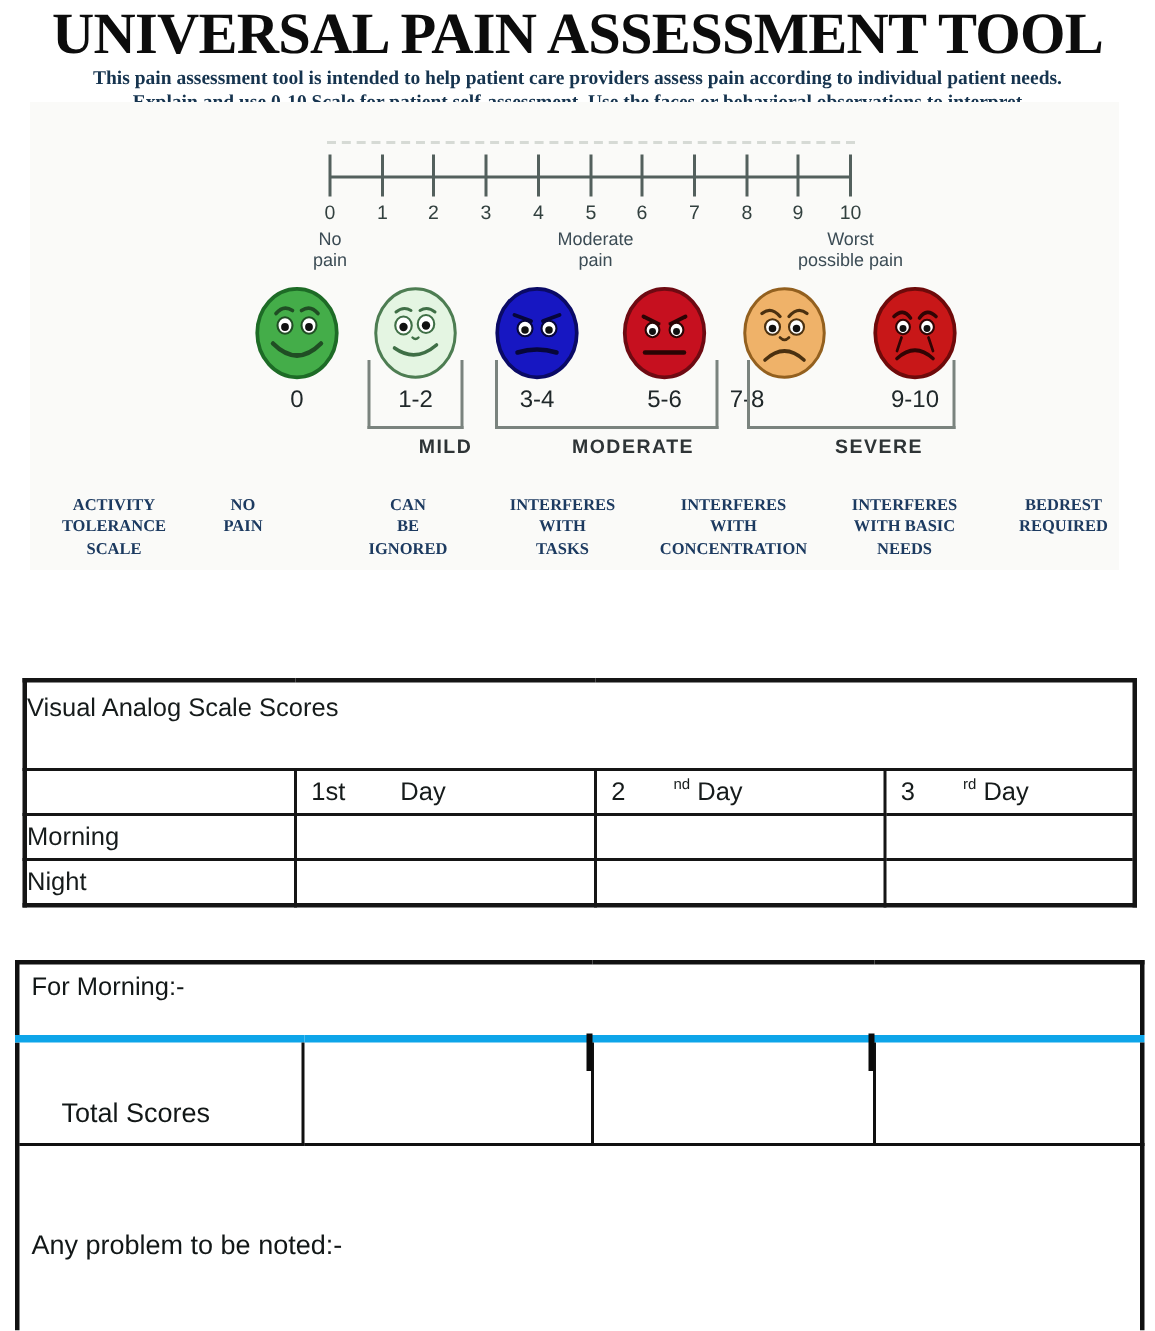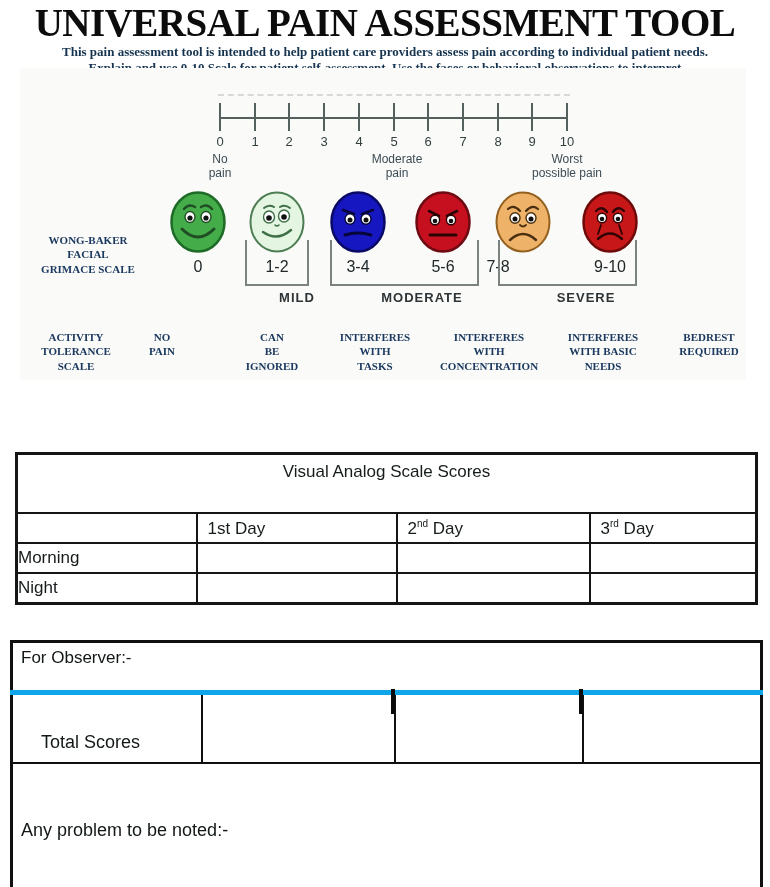--- a/index.html
+++ b/index.html
@@ -38,24 +38,24 @@
     border-left:2px solid #7a837e;border-right:2px solid #7a837e;
     border-bottom:2px solid #7a837e;}
   .severity{position:absolute;top:200px;transform:translateX(-50%);
     font-size:13px;font-weight:600;letter-spacing:1px;color:#2e3436;padding-left:40px;}
 
   
   .vas-wrap{position:absolute;top:452px;left:15px;}
   table{border-collapse:collapse;}
   .vas{width:740px;border:3px solid #151515;table-layout:fixed;}
   .vas td{border:2px solid #151515;font-size:17px;color:#161b1b;padding:0;}
-  .vas .title-cell{height:50px;text-align:center;vertical-align:top;padding-top:7px;}
+  .vas .title-cell{height:50px;text-align:left;vertical-align:top;padding-top:7px;}
   .vas .head-cell{height:28px;padding-left:10px;vertical-align:middle;}
   .vas .row-label{height:28px;padding-left:0;vertical-align:middle;}
-  .vas sup{font-size:10px;}
+  .vas sup{font-size:10px;margin-left:32px;}
   .fill-cell{background:#ffffff;}
 
   
   .obs-wrap{position:absolute;top:640px;left:10px;}
   .obs{width:750px;border:3px solid #101010;table-layout:fixed;}
   .obs td{border:2px solid #101010;font-size:17px;color:#121717;padding:0;}
   .obs .obs-header{height:42px;vertical-align:top;padding:5px 0 0 8px;}
   .obs .totals-row td{height:58px;border-top:5px solid #0ea5e9;}
   .obs .total-label{vertical-align:bottom;padding:0 0 9px 28px;font-size:18px;}
   .obs .note-cell{height:132px;vertical-align:middle;padding-left:8px;font-size:18px;}
@@ -121,23 +121,20 @@
         <div class="tick-num">10</div>
       </div>
 
     <div class="anchor" style="left:220px">No
 pain</div>
     <div class="anchor" style="left:397px">Moderate
 pain</div>
     <div class="anchor" style="left:567px">Worst
 possible pain</div>
 
-    <div class="navy-label" style="left:88px;top:143px">WONG-BAKER
-FACIAL
-GRIMACE SCALE</div>
 
     <svg class="face" style="left:169px" width="58" height="64" viewBox="0 0 58 64">
       <ellipse cx="29" cy="32" rx="26.5" ry="29.5" stroke="#1d6b26" stroke-width="2.5" fill="#44ad49"></ellipse>
       <path d="M15,19 Q20,13 26,17" fill="none" stroke="#204d24" stroke-width="2.4" stroke-linecap="round"></path>
       <path d="M32,17 Q38,13 43,19" fill="none" stroke="#204d24" stroke-width="2.4" stroke-linecap="round"></path>
       <ellipse cx="21" cy="27" rx="5" ry="5.5" fill="#ffffff" stroke="#204d24" stroke-width="1.4"></ellipse>
       <ellipse cx="37" cy="27" rx="5" ry="5.5" fill="#ffffff" stroke="#204d24" stroke-width="1.4"></ellipse>
       <circle cx="21" cy="28" r="2.6" fill="#111"></circle>
         <circle cx="37" cy="28" r="2.6" fill="#111"></circle>
       <path d="M13,39 Q29,55 45,39" fill="none" stroke="#204d24" stroke-width="3" stroke-linecap="round"></path>
@@ -269,21 +266,21 @@
   <div class="obs-wrap">
     <table class="obs">
       <colgroup>
           <col style="width:190px">
           <col style="width:193px">
           <col style="width:188px">
           <col style="width:179px">
         </colgroup>
       <tbody>
           <tr>
-        <td colspan="4" class="obs-header">For Observer:-</td>
+        <td colspan="4" class="obs-header">For Morning:-</td>
       </tr>
       <tr class="totals-row">
         <td class="total-label">Total Scores</td>
         <td class="fill-cell"></td>
         <td class="fill-cell"></td>
         <td class="fill-cell"></td>
       </tr>
       <tr>
         <td colspan="4" class="note-cell">Any problem to be noted:-</td>
       </tr>

